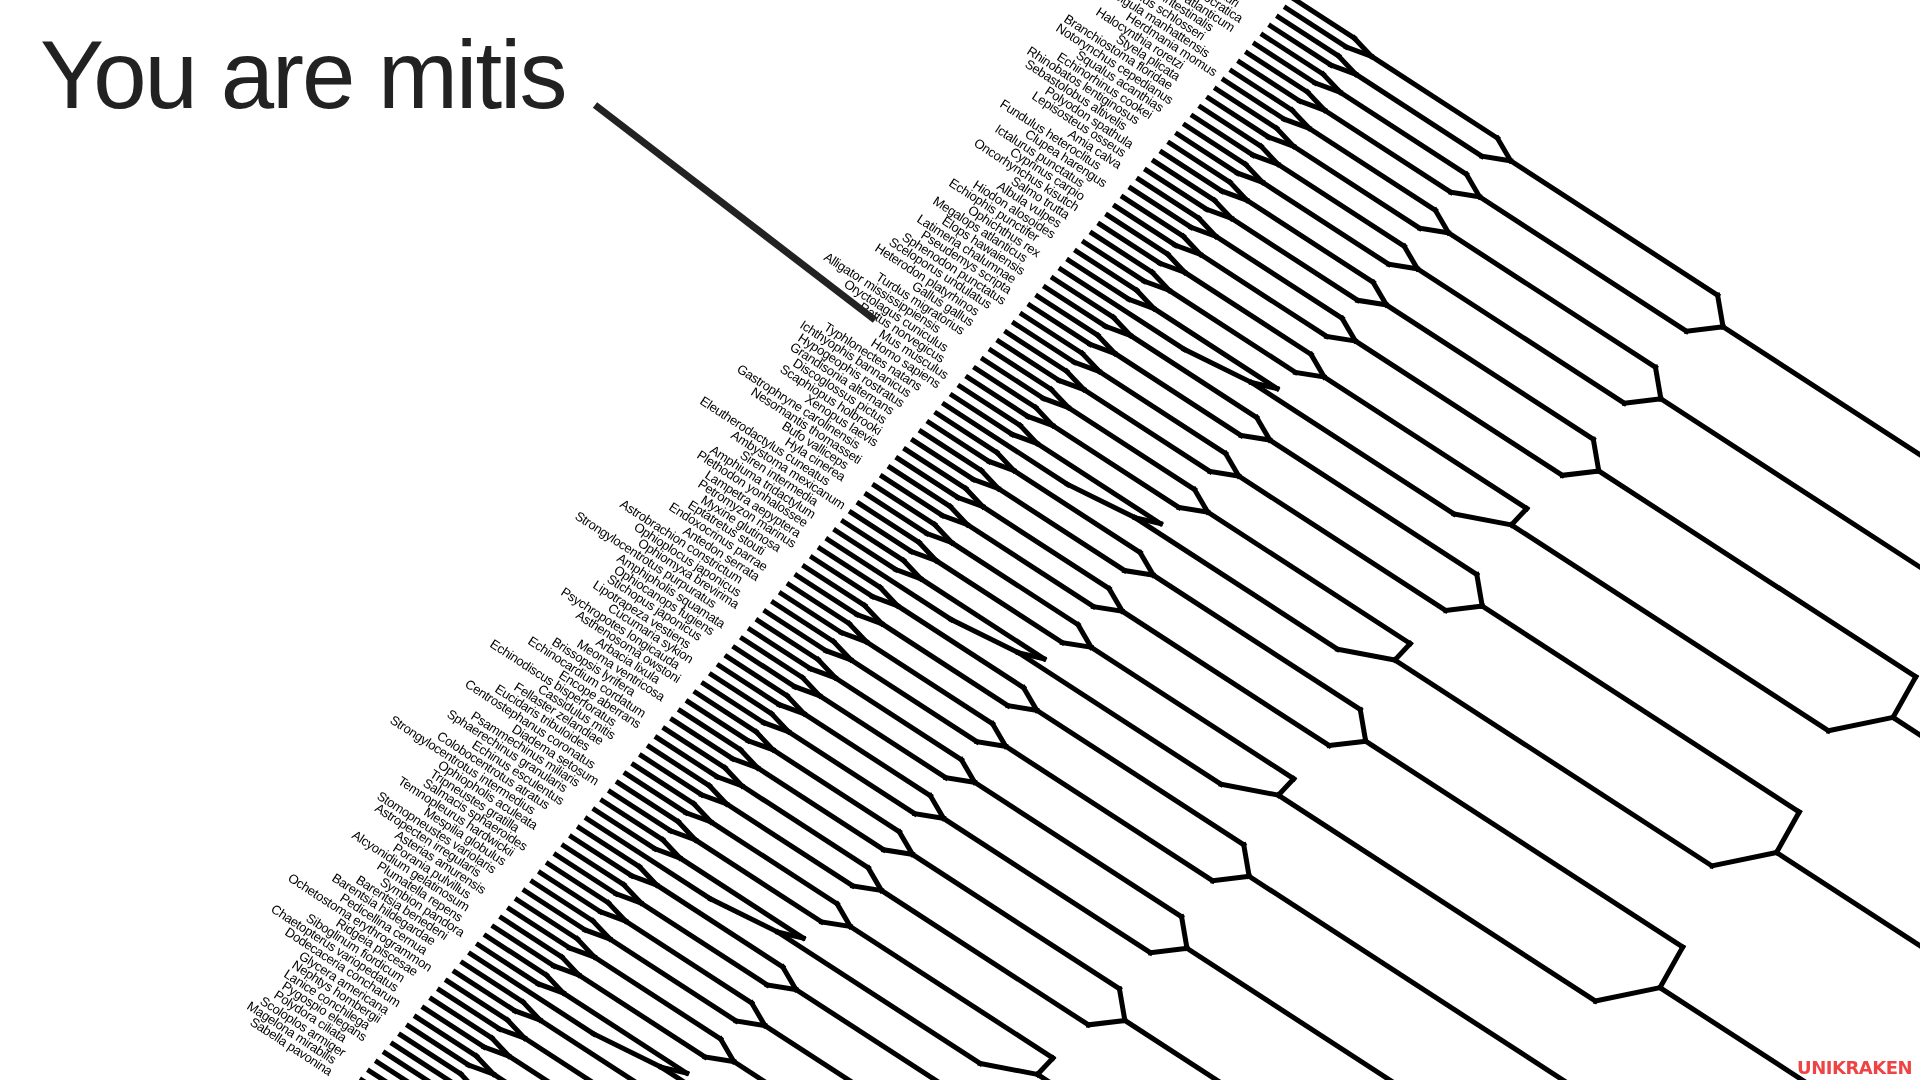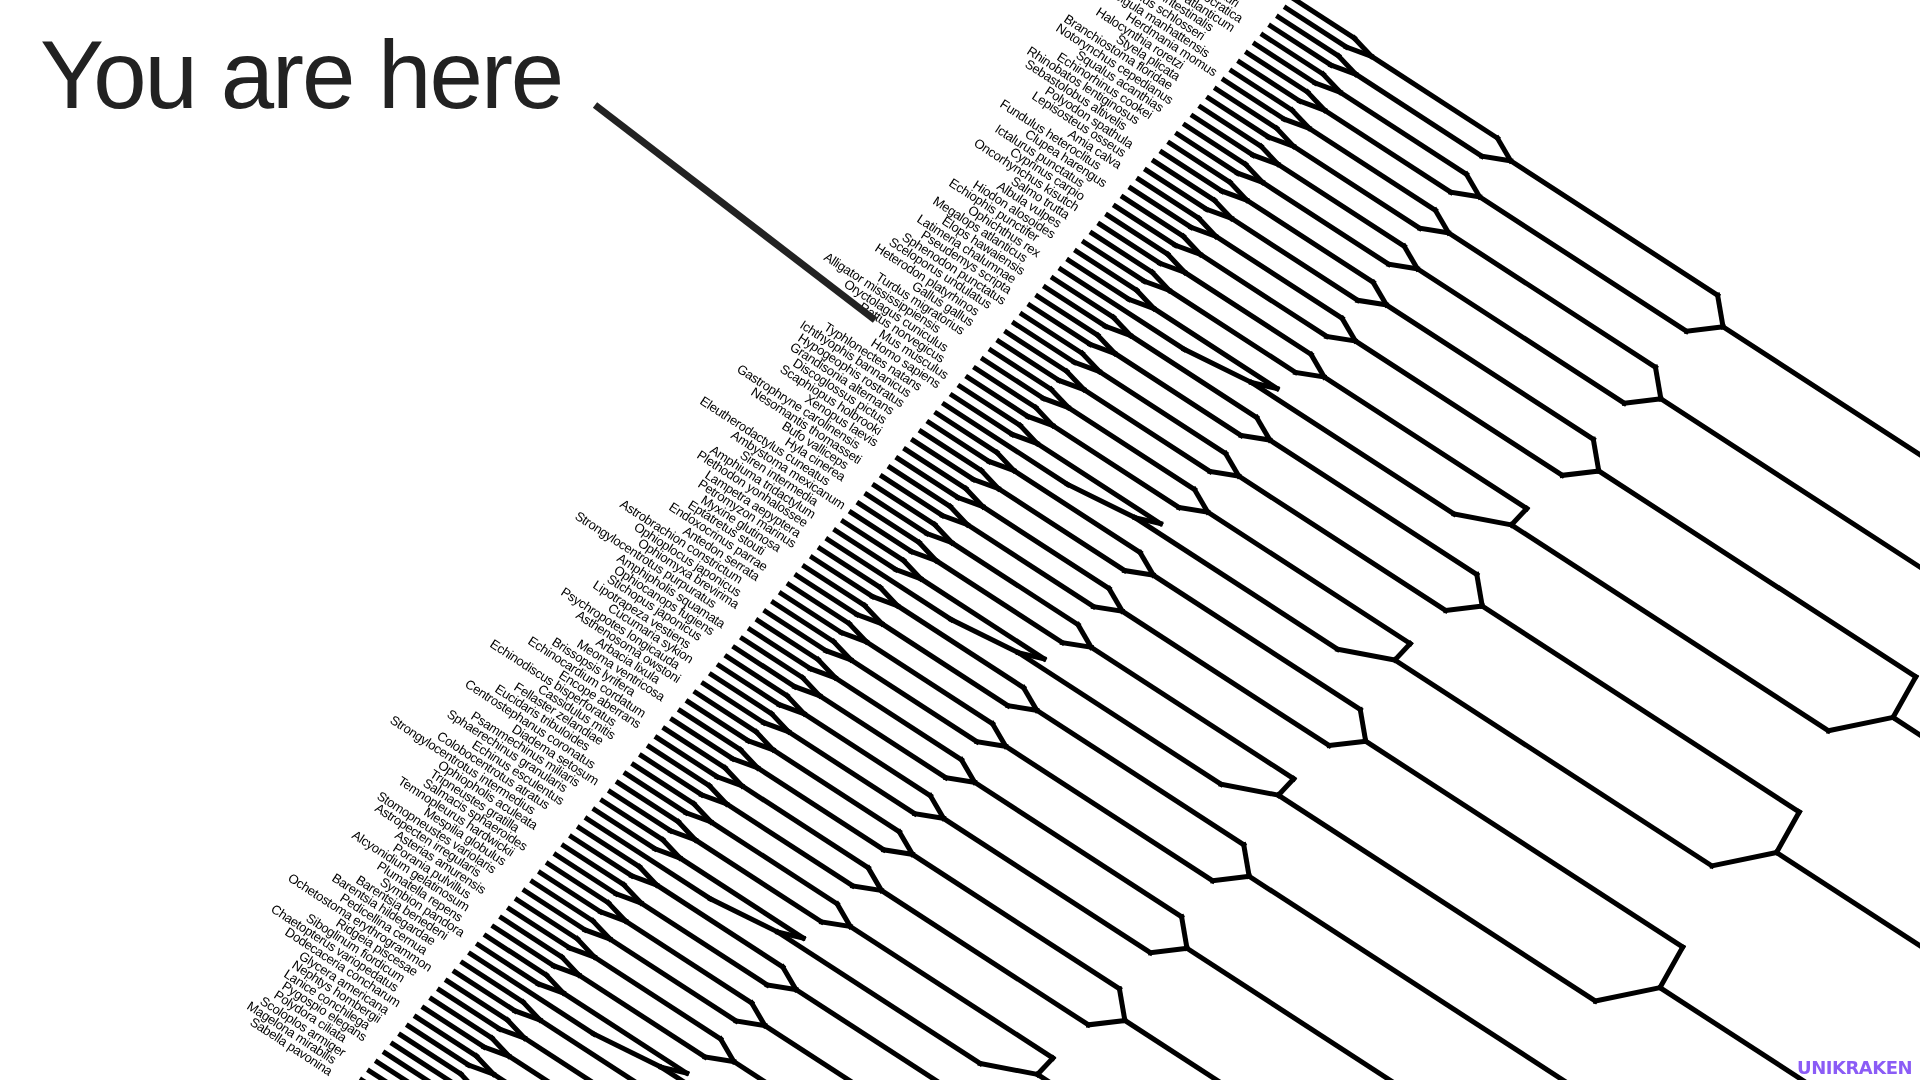--- a/index.html
+++ b/index.html
@@ -23,21 +23,21 @@
   #tree{position:absolute;left:0;top:0;}
   .label{
     position:absolute;white-space:nowrap;
     font-family:"Liberation Sans",sans-serif;font-size:13px;color:#000;
     transform-origin:0 0;transform:rotate(33deg);line-height:13px;
     letter-spacing:-0.3px;
   }
   #watermark{
     position:absolute;right:8px;bottom:2px;
     font-family:"DejaVu Sans",sans-serif;font-weight:bold;font-size:18px;
-    color:#8b5cf6;letter-spacing:-0.5px;
+    color:#ef4444;letter-spacing:-0.5px;
   }
 </style>
 </head>
 <body>
 
 <svg id="grid" width="1920" height="1080"></svg>
 
 <svg id="tree" width="1920" height="1080">
     <line x1="1294" y1="-1" x2="1354.1746132500841" y2="38.0778507623282" stroke="#000000" stroke-width="5" stroke-linecap="square"></line>
     <line x1="1286.2314049586778" y1="8.008264462809917" x2="1346.406018208762" y2="47.086115225138116" stroke="#000000" stroke-width="5" stroke-linecap="square"></line>
@@ -640,19 +640,19 @@
     <div class="label" style="left: 304.281px; top: 948.834px;">Glycera americana</div>
     <div class="label" style="left: 296.513px; top: 957.842px;">Nephtys hombergii</div>
     <div class="label" style="left: 288.744px; top: 966.85px;">Lanice conchilega</div>
     <div class="label" style="left: 286.511px; top: 979.453px;">Pygospio elegans</div>
     <div class="label" style="left: 278.742px; top: 988.461px;">Polydora ciliata</div>
     <div class="label" style="left: 265.438px; top: 993.875px;">Scoloplos armiger</div>
     <div class="label" style="left: 252.135px; top: 999.289px;">Magelona mirabilis</div>
     <div class="label" style="left: 255.436px; top: 1015.49px;">Sabella pavonina</div>
   </div>
 
-<h1 id="title">You are here</h1>
+<h1 id="title">You are mitis</h1>
 
 <svg id="pointer" width="1920" height="1080">
     <line x1="595" y1="105" x2="875" y2="320" stroke="#222222" stroke-width="7"></line>
   </svg>
 
 <div id="watermark">UNIKRAKEN</div>
 
 </body></html>

